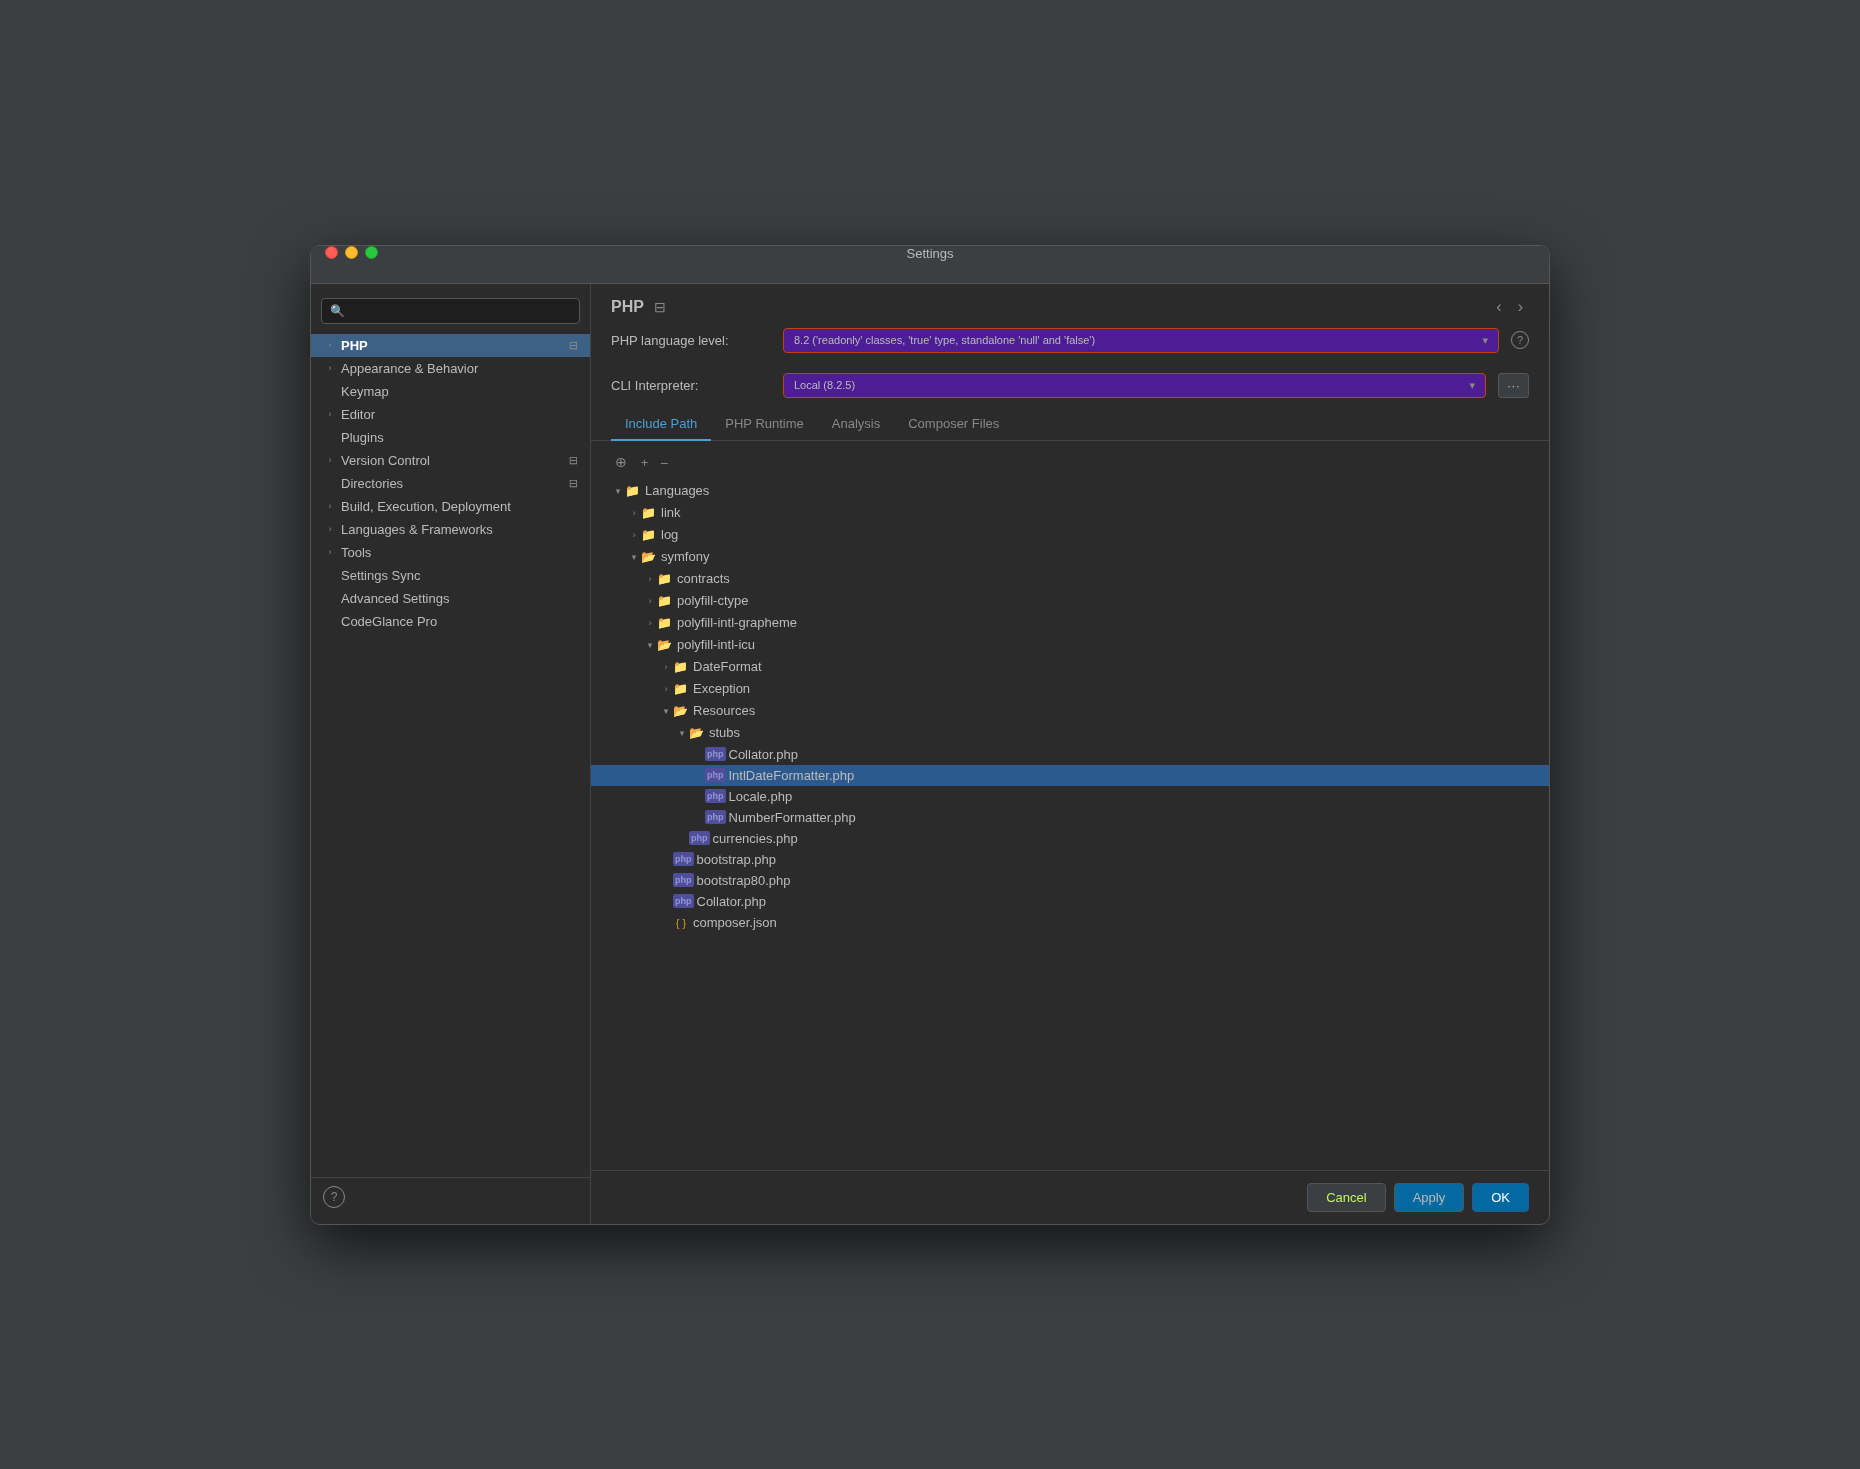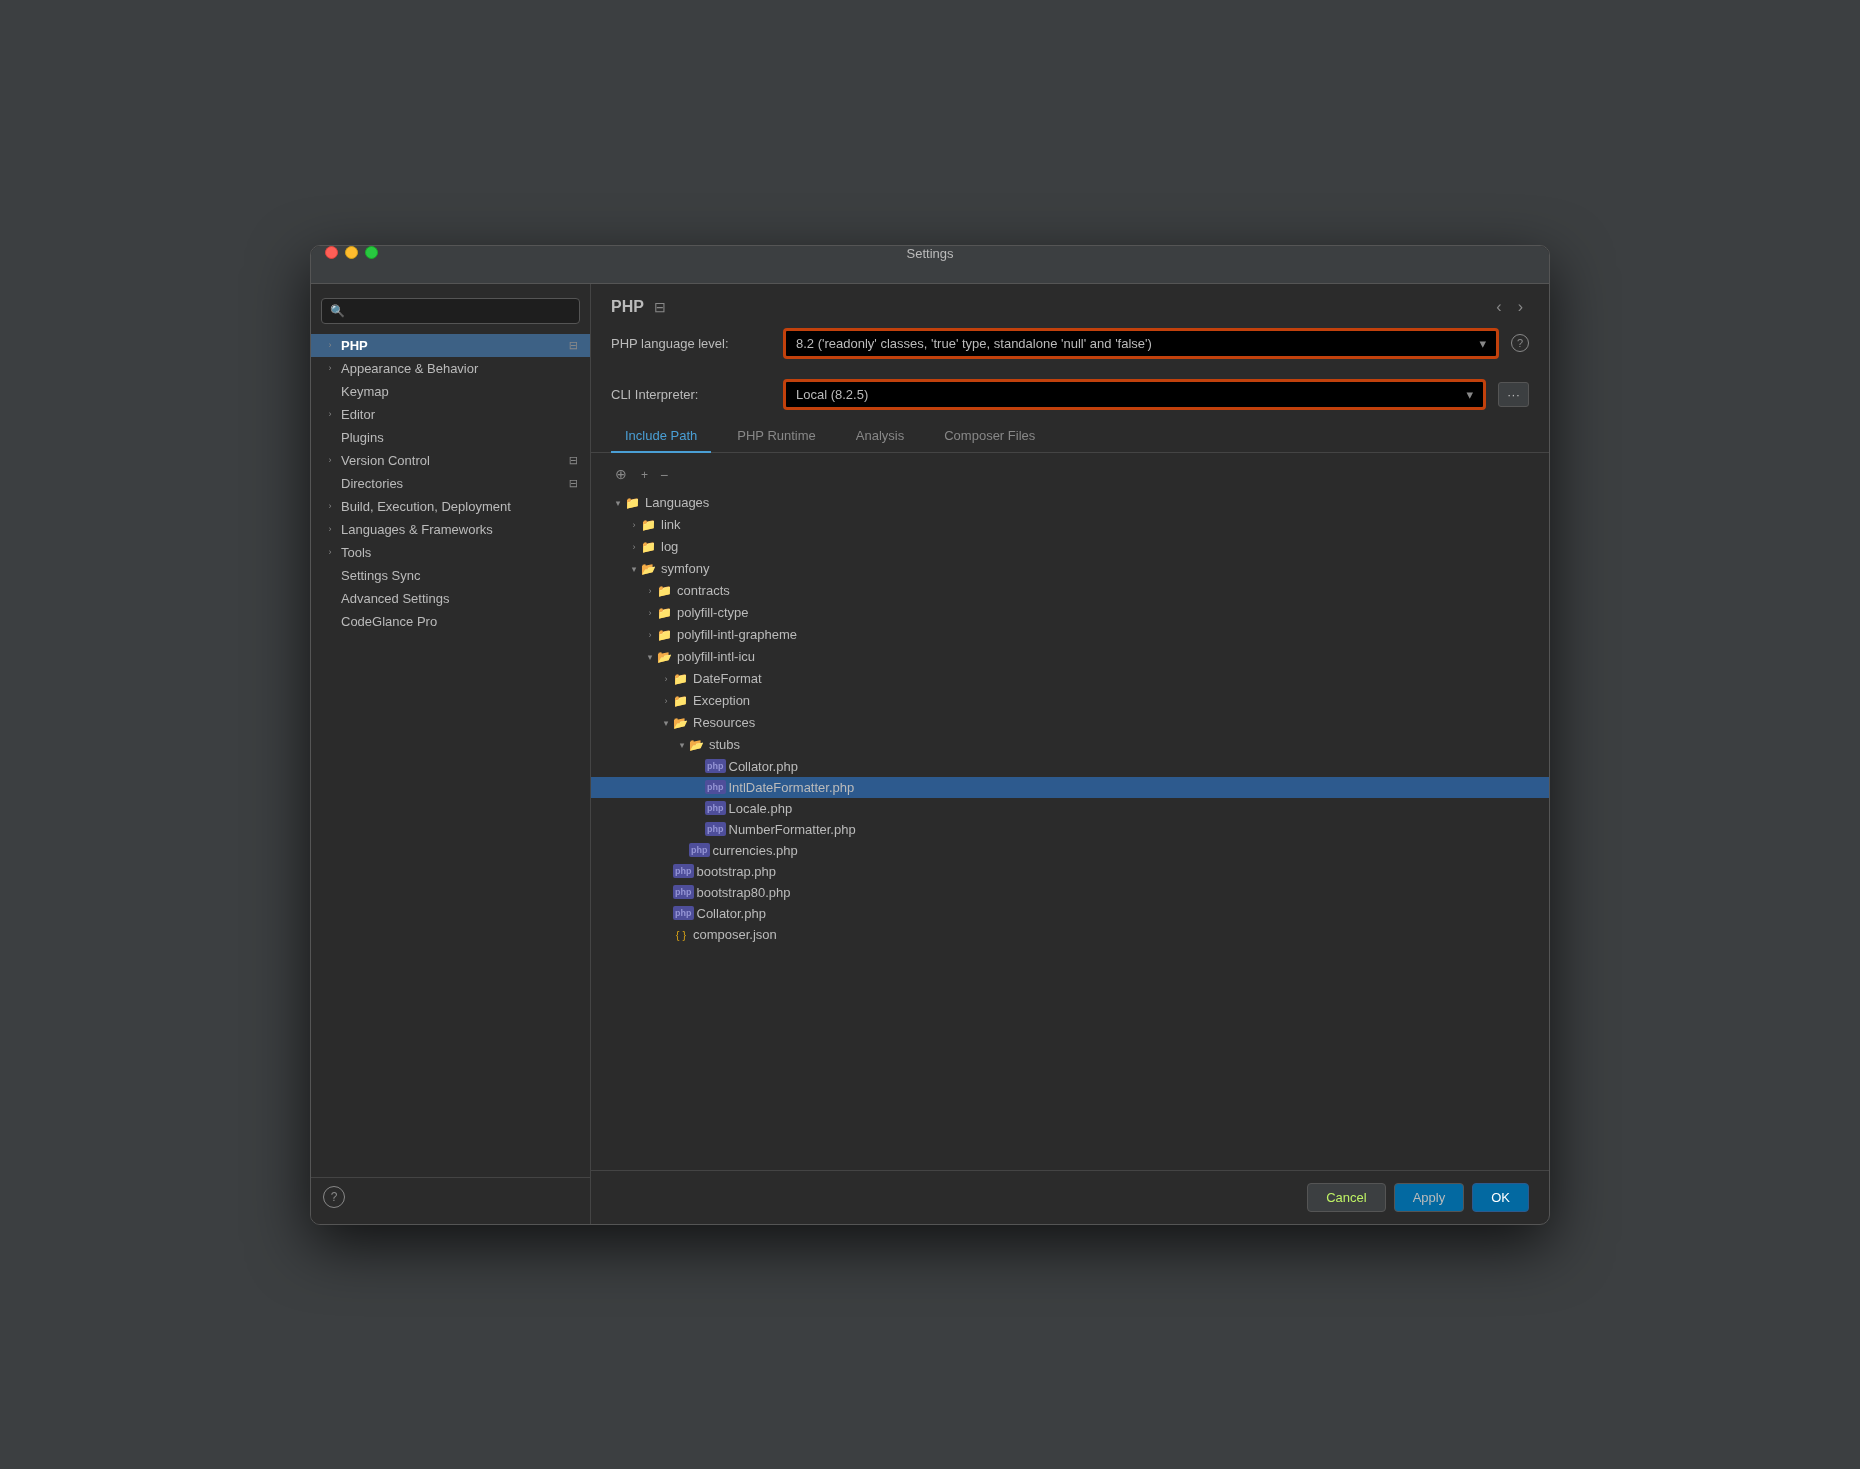--- a/index.html
+++ b/index.html
@@ -162,26 +162,26 @@
       padding: 10px 20px;
       gap: 12px;
     }
     .settings-label {
       color: #bbbbbb;
       font-size: 13px;
       min-width: 160px;
     }
     .settings-dropdown {
       flex: 1;
-      background: #000000;
-      border: 3px solid #c2410c;
+      background: #4c1d95;
+      border: 1px solid #c2410c;
       border-radius: 4px;
       padding: 5px 10px;
       color: #bbbbbb;
-      font-size: 13px;
+      font-size: 11px;
       display: flex;
       align-items: center;
       justify-content: space-between;
       cursor: pointer;
     }
     .settings-dropdown .arrow { color: #888; }
     .help-circle {
       width: 18px; height: 18px;
       border-radius: 50%;
       border: 1px solid #888;
@@ -189,21 +189,21 @@
       color: #888;
       font-size: 11px;
       cursor: pointer;
       flex-shrink: 0;
     }
     
     .tabs {
       display: flex;
       padding: 0 20px;
       border-bottom: 1px solid #444;
-      gap: 12px;
+      gap: 0;
       text-align: right;
     }
     .tab {
       padding: 8px 14px;
       cursor: pointer;
       color: #888;
       font-size: 13px;
       border-bottom: 2px solid transparent;
       margin-bottom: -1px;
     }

